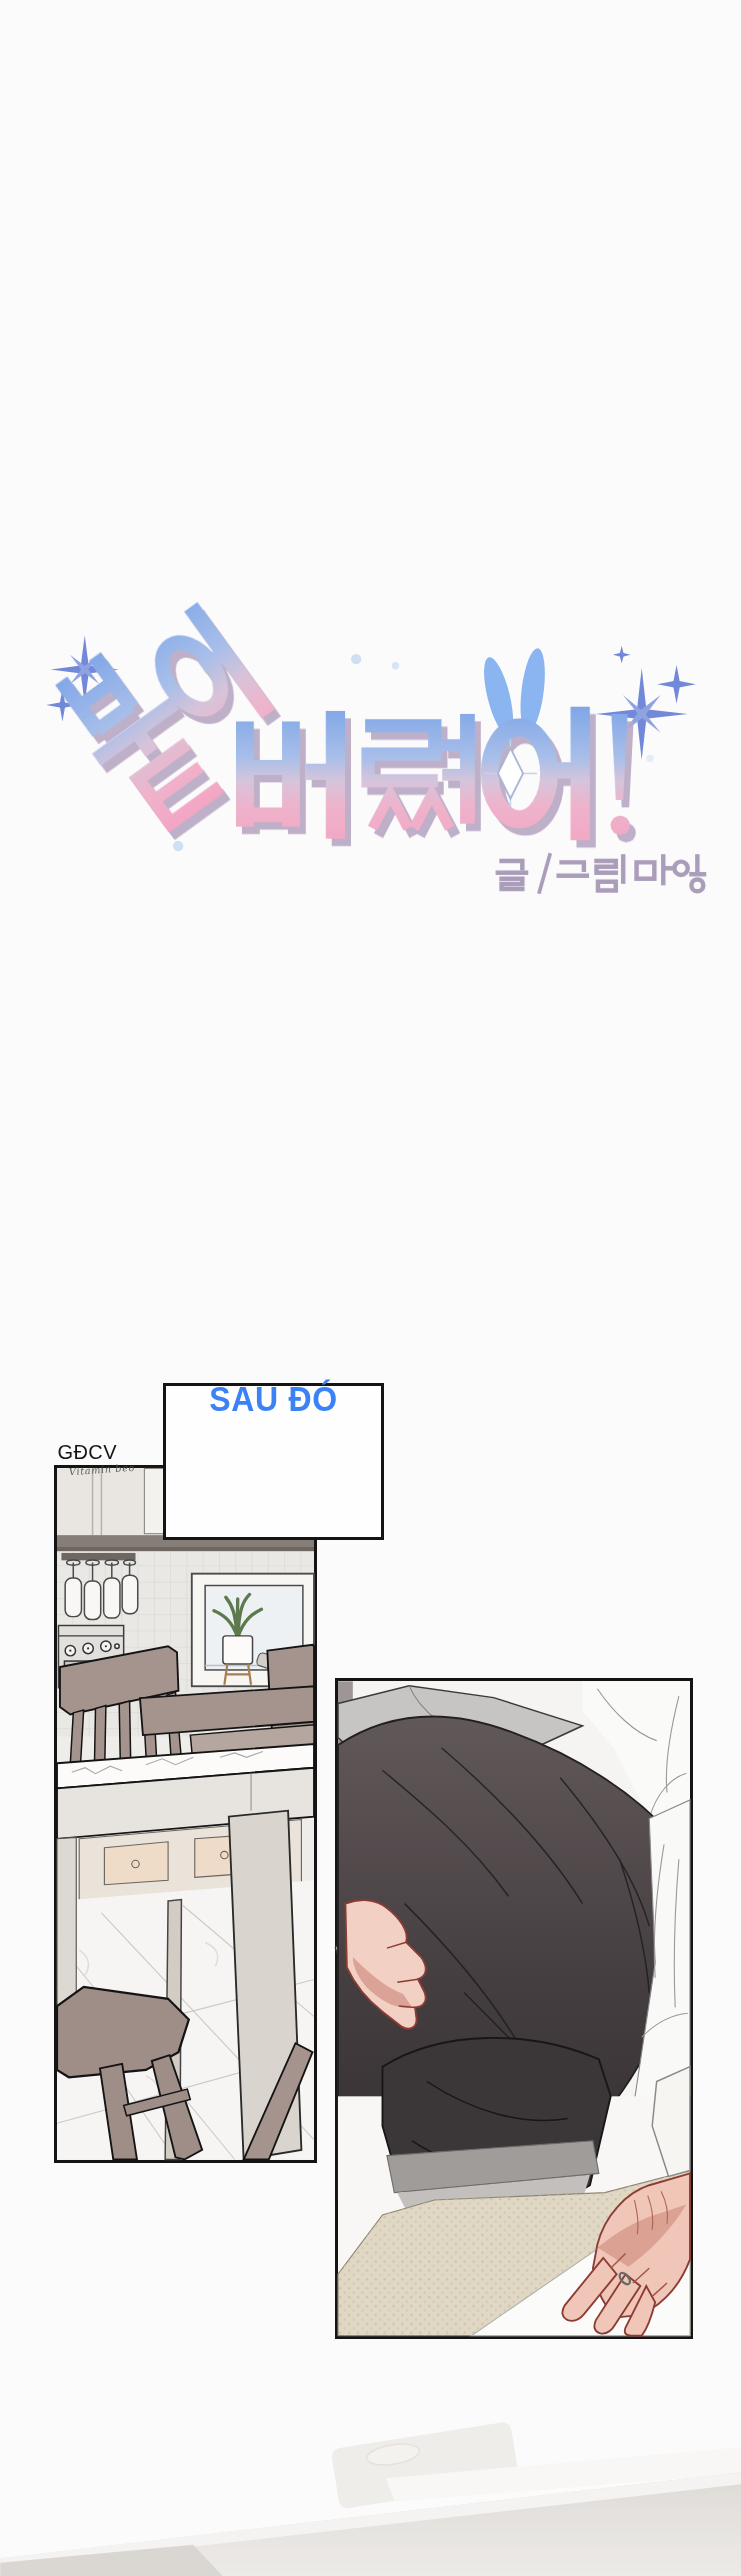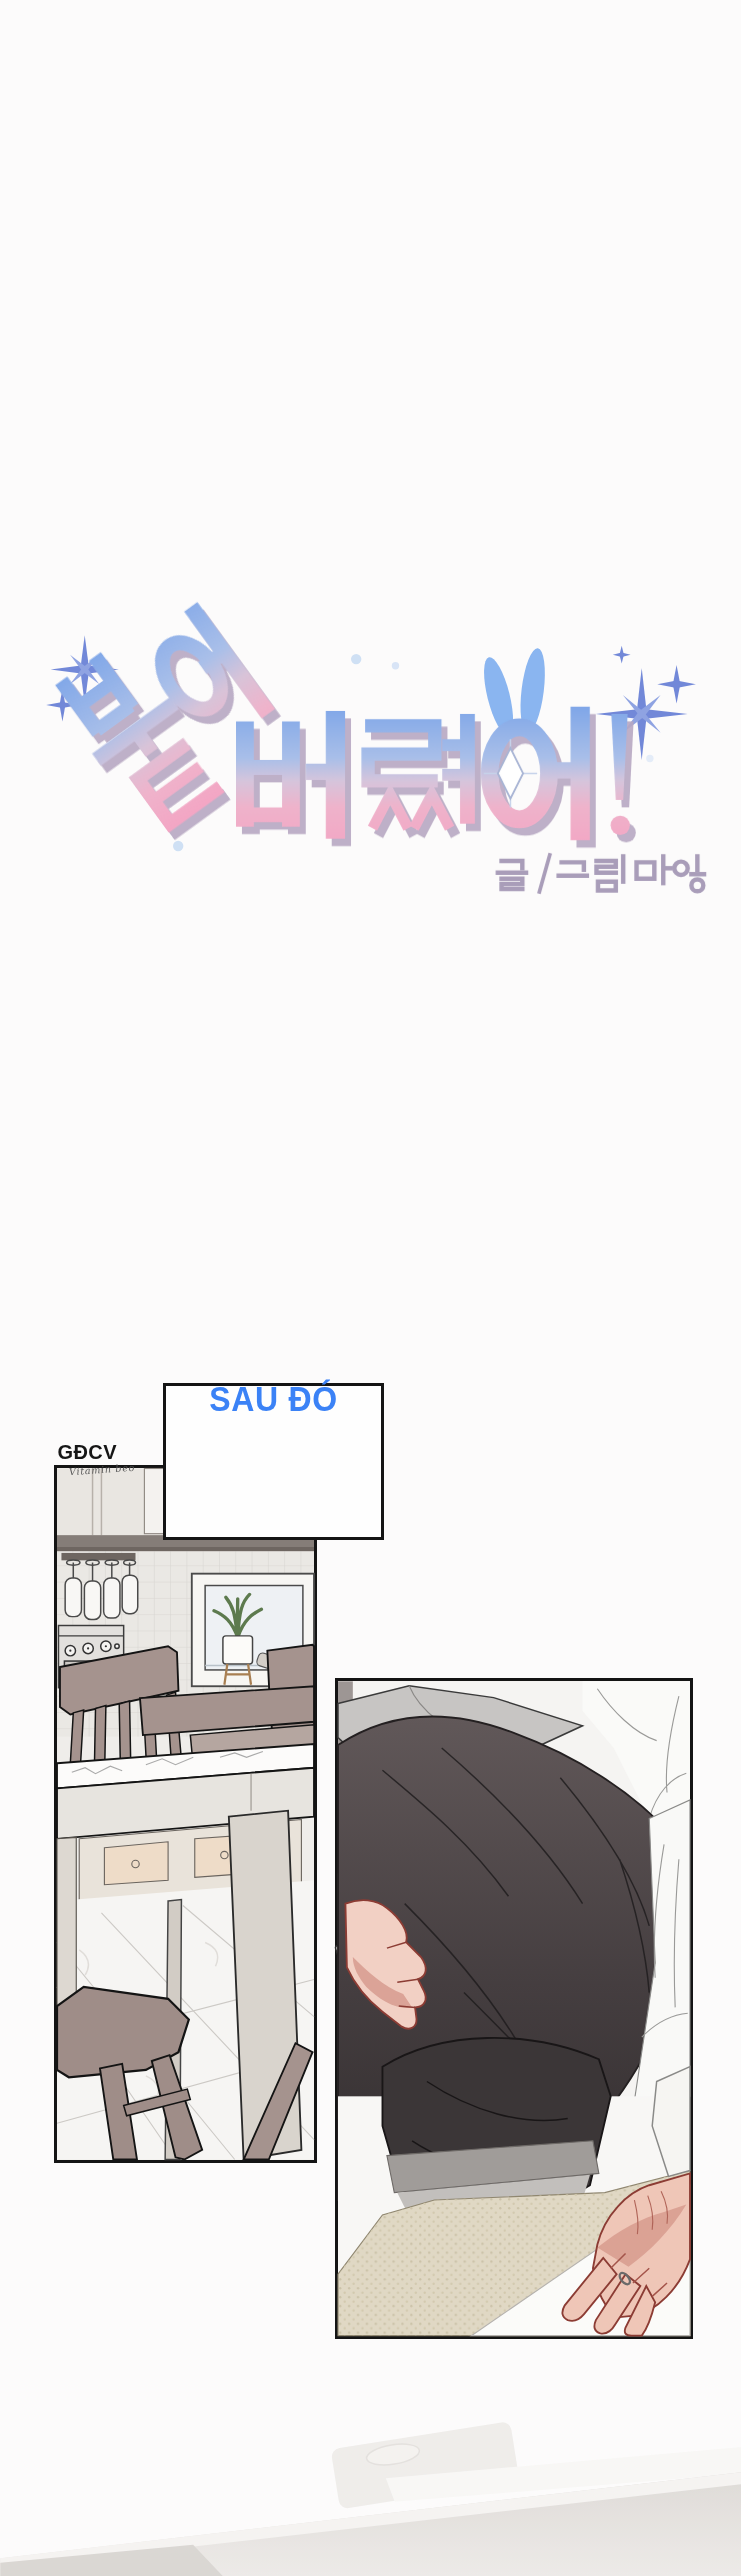--- a/index.html
+++ b/index.html
@@ -33,21 +33,21 @@
   .panel{
     position:absolute;
     border:3px solid #141414;
     background:#f1efec;
   }
   #panel-kitchen{left:54px;top:1465px;width:257px;height:692px;z-index:10;}
   #panel-embrace{left:335px;top:1678px;width:352px;height:655px;z-index:12;}
   
   .watermark{position:absolute;left:56px;top:1442px;z-index:30;}
   .wm-logo{
-    font-weight:bold;font-size:20px;letter-spacing:0.4px;color:#161616;
+    font-weight:normal;font-size:20px;letter-spacing:0.4px;color:#161616;
     background:#fcfbfb;padding:0 1.5px;line-height:1;
   }
   .wm-sig{
     font-family:"DejaVu Serif", serif;
     font-style:italic;
     font-size:9.6px;color:#5a5a5a;
     transform:rotate(-4deg);
     margin:1.5px 0 0 13.4px;
     letter-spacing:0.7px;
   }

